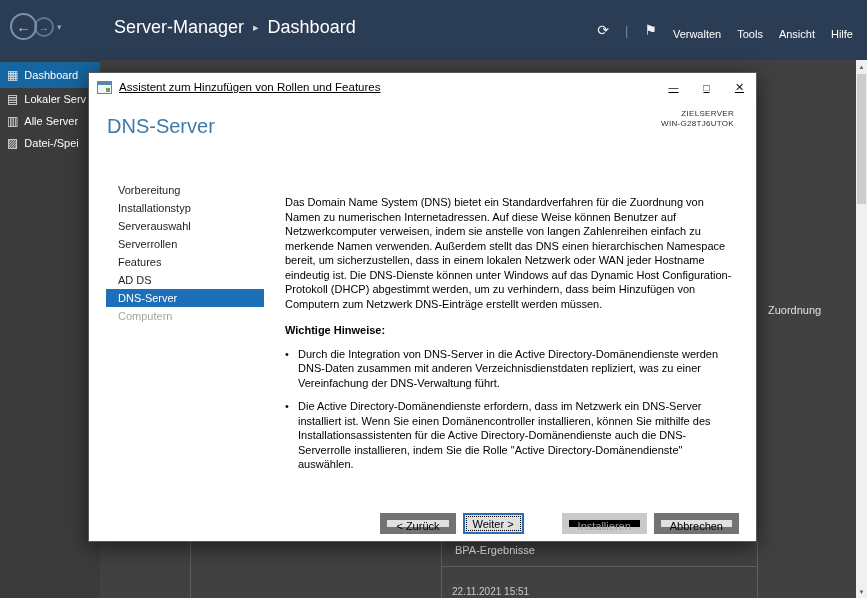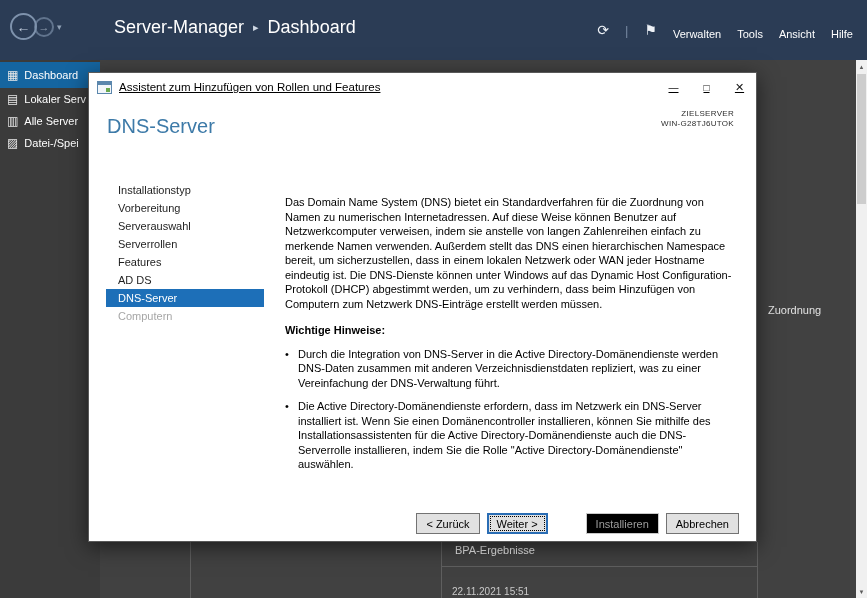--- a/index.html
+++ b/index.html
@@ -59,21 +59,21 @@
   .step.dis { color:#a6a6a6; }
 
   .dlg-content { position:absolute; left:196px; top:122px; width:452px; font-size:11px; color:#000; line-height:14.5px; }
   .intro { margin-bottom:12px; }
   .notes { font-weight:bold; margin-bottom:9px; }
   .bullet { display:flex; margin-bottom:9px; }
   .bullet .b { width:13px; flex:none; }
   .bullet .btext { flex:1; }
 
   .dlg-buttons { position:absolute; right:17px; bottom:7px; display:flex; align-items:center; gap:7px; }
-  .btn { min-width:57px; height:21px; padding:0 9px; font-family:inherit; font-size:11px; color:#000; background:#e1e1e1; border:1px solid #737373; cursor:default; }
+  .btn { min-width:57px; height:21px; padding:0 9px; font-family:inherit; font-size:11px; color:#000; background:#e1e1e1; border:7px solid #737373; cursor:default; }
   .btn.focused { border:1px solid #2a6db4; box-shadow:inset 0 0 0 1px #2a6db4; outline:1px dotted #000; outline-offset:-4px; }
   .btn.disabled { color:#9d9d9d; border-color:#c9c9c9; background:#000000; margin-left:31px; }
 </style>
 </head>
 <body>
 
 <div class="page">
 
   <div class="topbar">
     <div class="nav-circles">
@@ -151,22 +151,22 @@
         </span>
       </div>
 
       <span class="page-title">DNS-Server</span>
       <span class="target">
         <span>ZIELSERVER</span>
         <span>WIN-G28TJ6UTOK</span>
       </span>
 
       <div class="dlg-nav">
+        <div class="step">Vorbereitung</div>
         <div class="step">Installationstyp</div>
-        <div class="step">Vorbereitung</div>
         <div class="step">Serverauswahl</div>
         <div class="step">Serverrollen</div>
         <div class="step">Features</div>
         <div class="step">AD DS</div>
         <div class="step sel">DNS-Server</div>
         <div class="step dis">Computern</div>
       </div>
 
       <div class="dlg-content">
         <div class="intro">Das Domain Name System (DNS) bietet ein Standardverfahren für die Zuordnung von Namen zu numerischen Internetadressen. Auf diese Weise können Benutzer auf Netzwerkcomputer verweisen, indem sie anstelle von langen Zahlenreihen einfach zu merkende Namen verwenden. Außerdem stellt das DNS einen hierarchischen Namespace bereit, um sicherzustellen, dass in einem lokalen Netzwerk oder WAN jeder Hostname eindeutig ist. Die DNS-Dienste können unter Windows auf das Dynamic Host Configuration-Protokoll (DHCP) abgestimmt werden, um zu verhindern, dass beim Hinzufügen von Computern zum Netzwerk DNS-Einträge erstellt werden müssen.</div>

